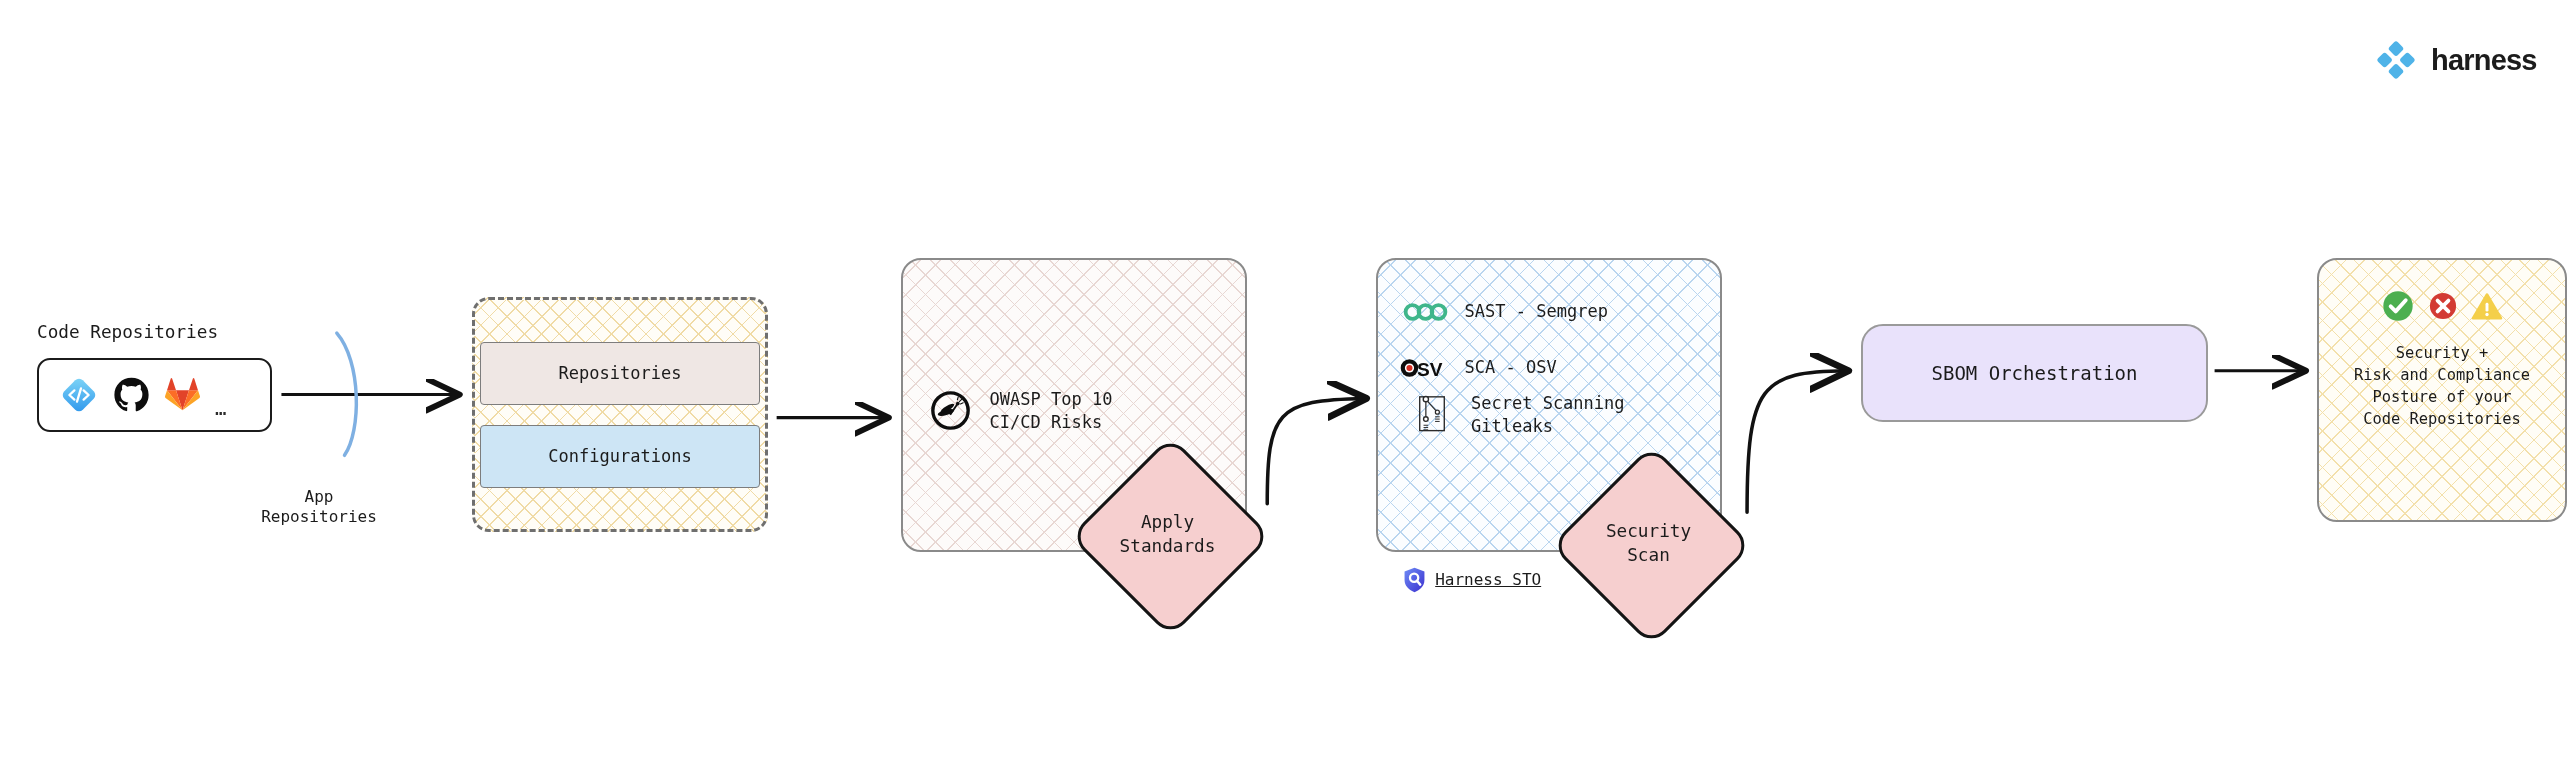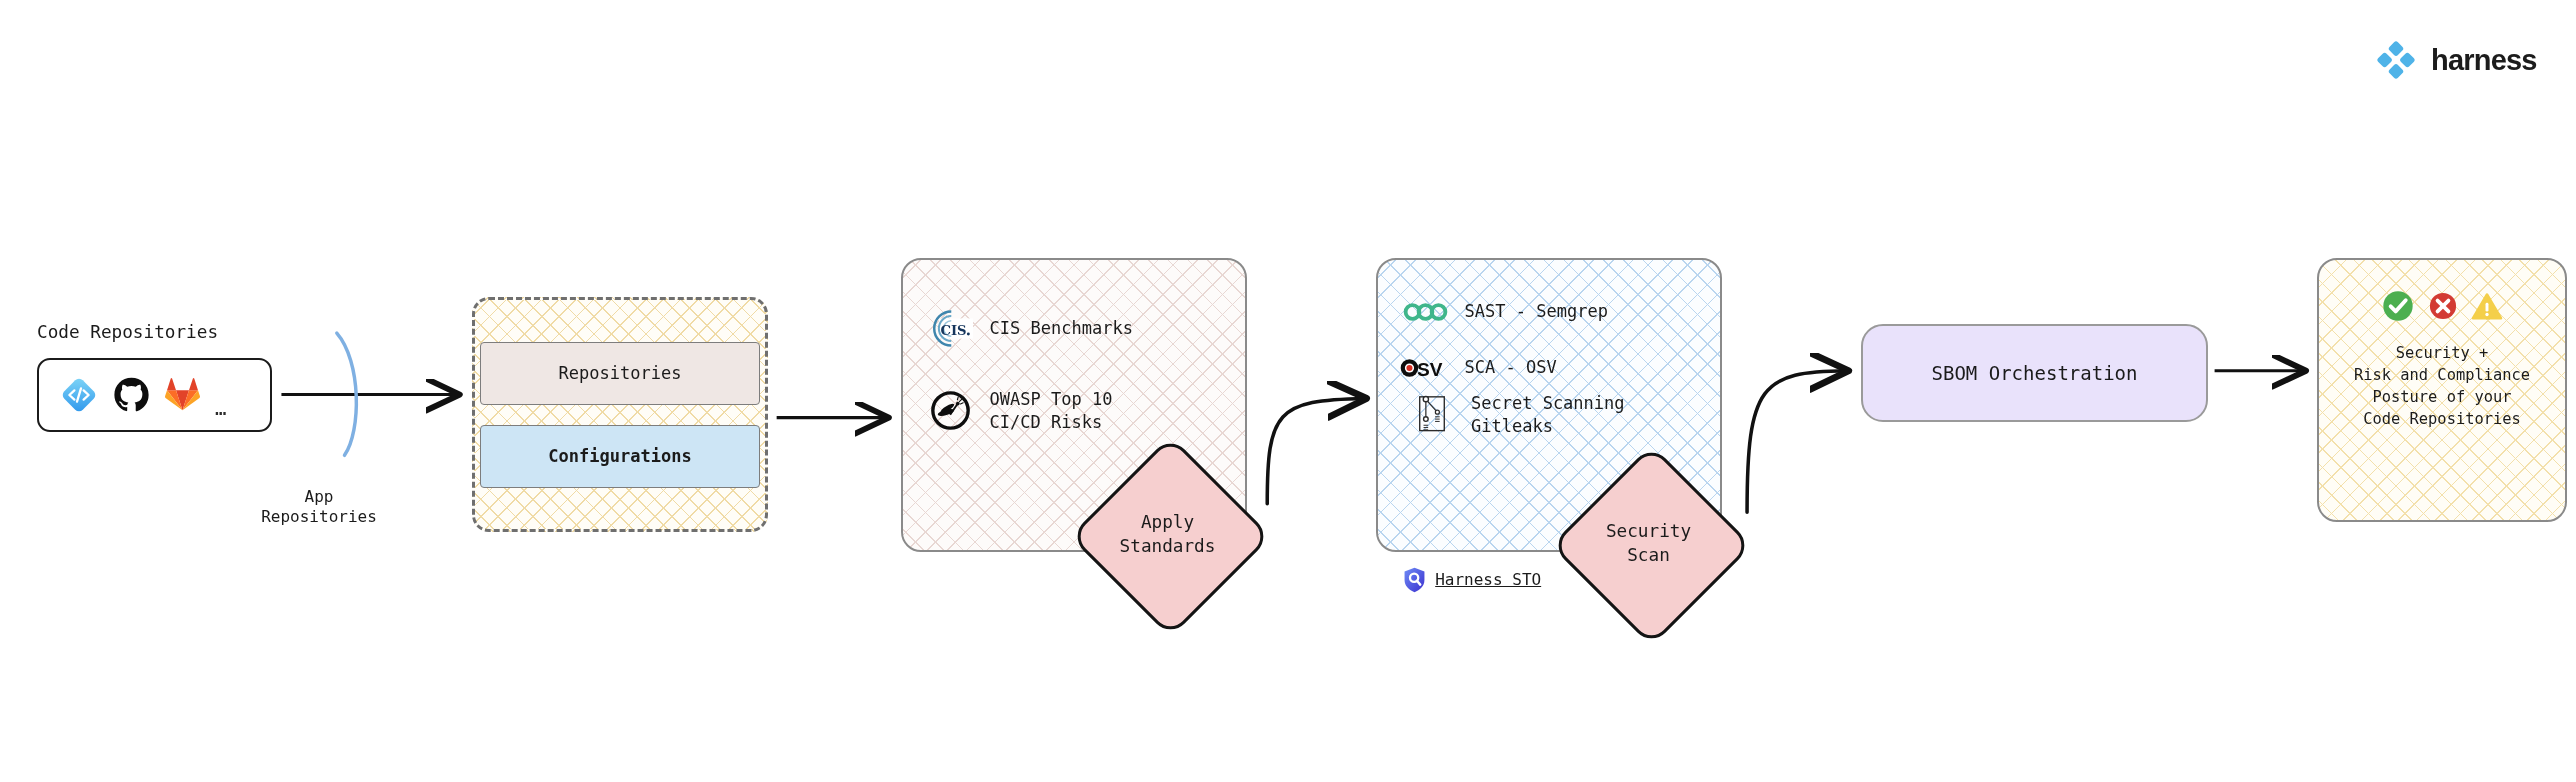--- a/index.html
+++ b/index.html
@@ -32,21 +32,21 @@
            border-radius:17px;box-sizing:border-box;
            background-image:
              repeating-linear-gradient(45deg,#f0dba6 0 1.2px,transparent 1.2px 12.3px),
              repeating-linear-gradient(-45deg,#f0dba6 0 1.2px,transparent 1.2px 12.3px);
            background-color:#fffdf7;
            display:flex;flex-direction:column;align-items:center;justify-content:center;gap:20px;}
   .inner-pill{width:280px;height:63px;border:1.9px solid #7d7d7d;border-radius:4px;
               display:flex;align-items:center;justify-content:center;font-size:16px;
               box-sizing:border-box;}
   #pill-repositories{background:#efe7e4;}
-  #pill-configurations{background:#cde5f5;font-weight:bold;}
+  #pill-configurations{background:#cde5f5;}
 
   
   .card{border:2.3px solid #8a8a8a;border-radius:20px;box-sizing:border-box;}
   #card-standards{left:901px;top:258px;width:346px;height:294px;
       background-color:#fdfbfa;
       background-image:
         repeating-linear-gradient(45deg,#e8d7d3 0 1.1px,transparent 1.1px 14px),
         repeating-linear-gradient(-45deg,#e8d7d3 0 1.1px,transparent 1.1px 14px);}
   #card-scan{left:1376px;top:258px;width:346px;height:294px;
       background-color:#fbfdff;
@@ -170,33 +170,20 @@
 <div class="abs" id="dashbox">
   <div class="inner-pill" id="pill-repositories">
     <span class="lbl">Repositories</span>
   </div>
   <div class="inner-pill" id="pill-configurations">
     <span class="lbl">Configurations</span>
   </div>
 </div>
 
 <div class="abs card" id="card-standards">
-  <div class="row" style="left:24.6px;top:46px;">
-    <span class="ic">
-      <svg width="45" height="45" viewBox="0 0 58 58">
-        <rect x="14" y="16" width="44" height="26" fill="#ffffff"></rect>
-        <path d="M30,7 A22,22 0 1 0 30,51" fill="none" stroke="#3f86ad" stroke-width="3.2"></path>
-        <path d="M30,13 A16,16 0 1 0 30,45" fill="none" stroke="#6aa8c8" stroke-width="2.6"></path>
-        <path d="M30,19 A10,10 0 1 0 30,39" fill="none" stroke="#9cc6dc" stroke-width="2.2"></path>
-        <text x="16" y="37" font-family="DejaVu Serif, serif" font-size="17" font-weight="700" fill="#15355c">CIS</text>
-        <circle cx="52" cy="36" r="1.9" fill="#15355c"></circle>
-      </svg>
-    </span>
-    <span class="lbl">CIS Benchmarks</span>
-  </div>
 
   <div class="row" style="left:24.6px;top:128px;">
     <span class="ic">
       <svg width="43" height="43" viewBox="0 0 56 56">
         <circle cx="28" cy="28" r="23" fill="none" stroke="#0d0d0d" stroke-width="4.4"></circle>
         <g fill="#0d0d0d">
           <ellipse cx="22" cy="30.5" rx="11" ry="3.6" transform="rotate(-16 22 30.5)"></ellipse>
           <ellipse cx="24" cy="25" rx="10" ry="3.0" transform="rotate(-30 24 25)"></ellipse>
           <path d="M36,19 L26.5,33 L28.6,34.2 L37.8,20.4 Z"></path>
           <circle cx="37.5" cy="19" r="2.4"></circle>

